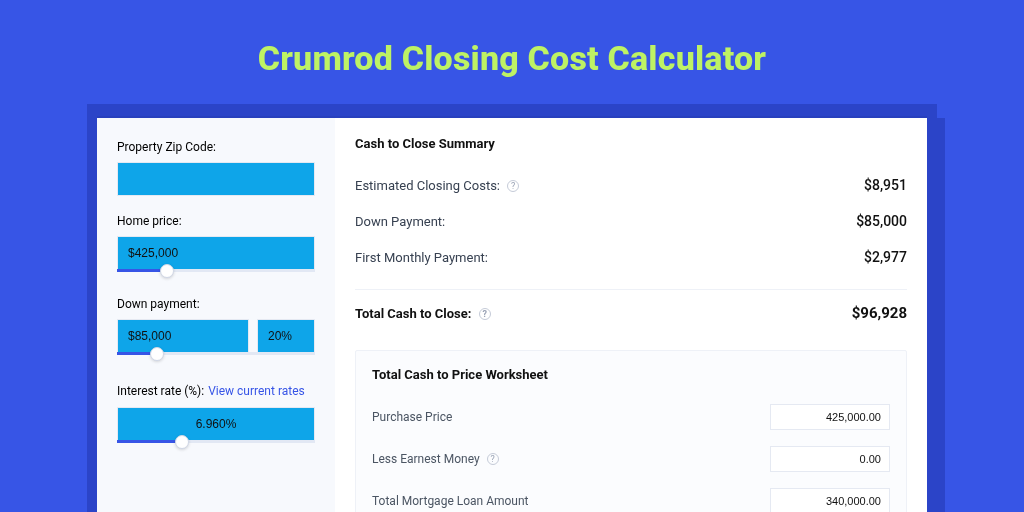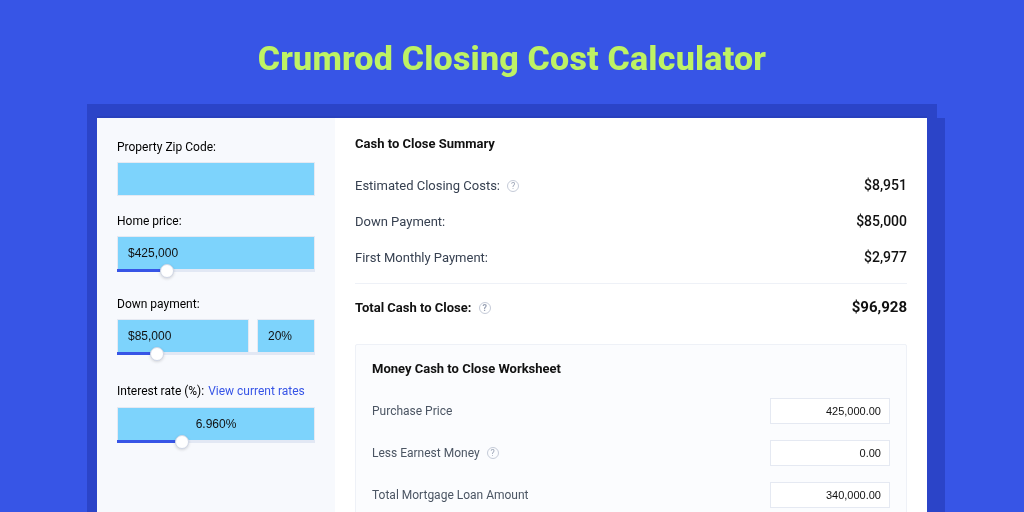--- a/index.html
+++ b/index.html
@@ -36,21 +36,21 @@
   .form-label {
     font-size: 12px;
     color: #000000;
     margin-bottom: 8px;
     display: block;
   }
   .text-input {
     width: 100%;
     height: 34px;
     border: 1px solid #e5e9f2;
-    background: #7dd3fc;
+    background: #0ea5e9;
     padding: 0 10px;
     font-size: 12px;
     color: #111;
     outline: none;
   }
   .field-group { margin-bottom: 18px; }
   .slider-wrap {
     position: relative;
     margin-top: -1px;
     height: 10px;
@@ -85,21 +85,21 @@
   }
   .sum-row {
     display: flex;
     justify-content: space-between;
     align-items: center;
     padding: 10px 0;
     font-size: 13px;
     color: #374151;
   }
   .sum-row .value { color: #111; font-weight: 500; font-size: 14px; }
-  .sum-row.total { font-weight: 700; color: #111; border-top: 1px solid #eef1f7; margin-top: 8px; padding-top: 14px;}
+  .sum-row.total { font-weight: 700; color: #111; border-top: 1px solid #eef1f7; margin-top: 14px; padding-top: 14px;}
   .sum-row.total .value { font-weight: 700; font-size: 15px; }
   .help {
     display: inline-block;
     width: 12px; height: 12px;
     border: 1px solid #c5cbd8;
     border-radius: 50%;
     font-size: 9px; line-height: 10px;
     text-align: center; color: #9aa3b5;
     margin-left: 4px;
     vertical-align: 1px;
@@ -201,21 +201,21 @@
     </div>
     <div class="sum-row total">
       <span>
         <span>Total Cash to Close:</span>
         <span class="help">?</span>
       </span>
       <span class="value">$96,928</span>
     </div>
 
     <div class="worksheet">
-      <div class="ws-title">Money Cash to Close Worksheet</div>
+      <div class="ws-title">Total Cash to Price Worksheet</div>
 
       <div class="ws-row">
         <span>Purchase Price</span>
         <input class="ws-input" type="text" value="425,000.00" style="">
       </div>
       <div class="ws-row">
         <span>
           <span>Less Earnest Money</span>
           <span class="help">?</span>
         </span>

